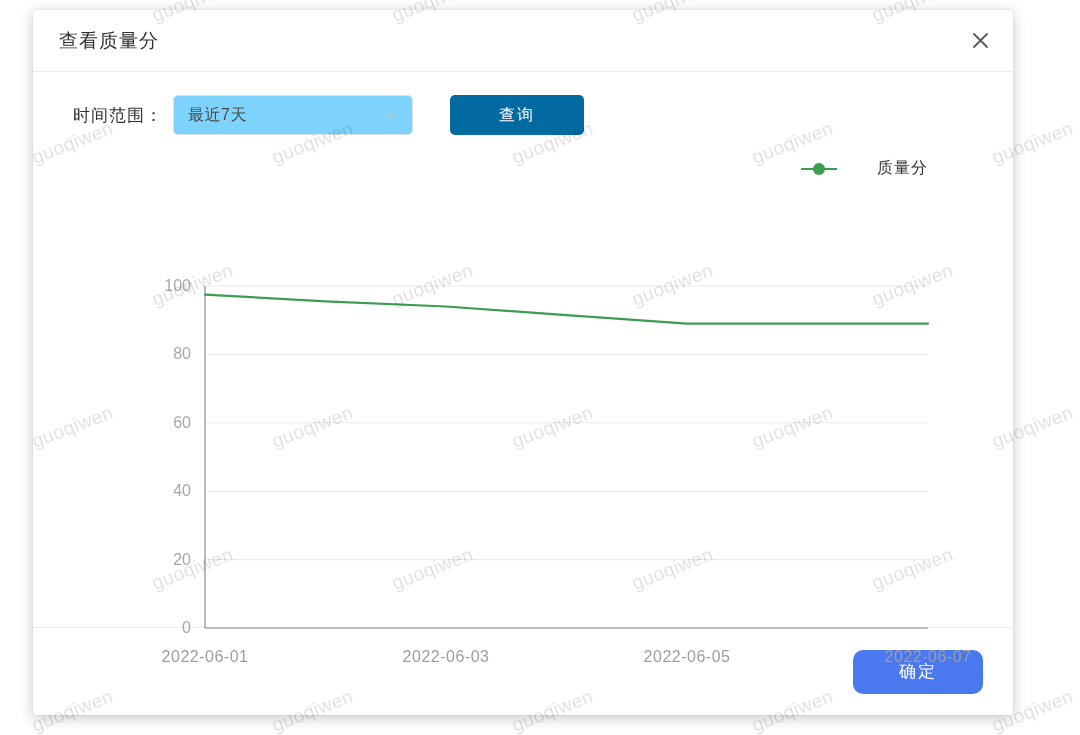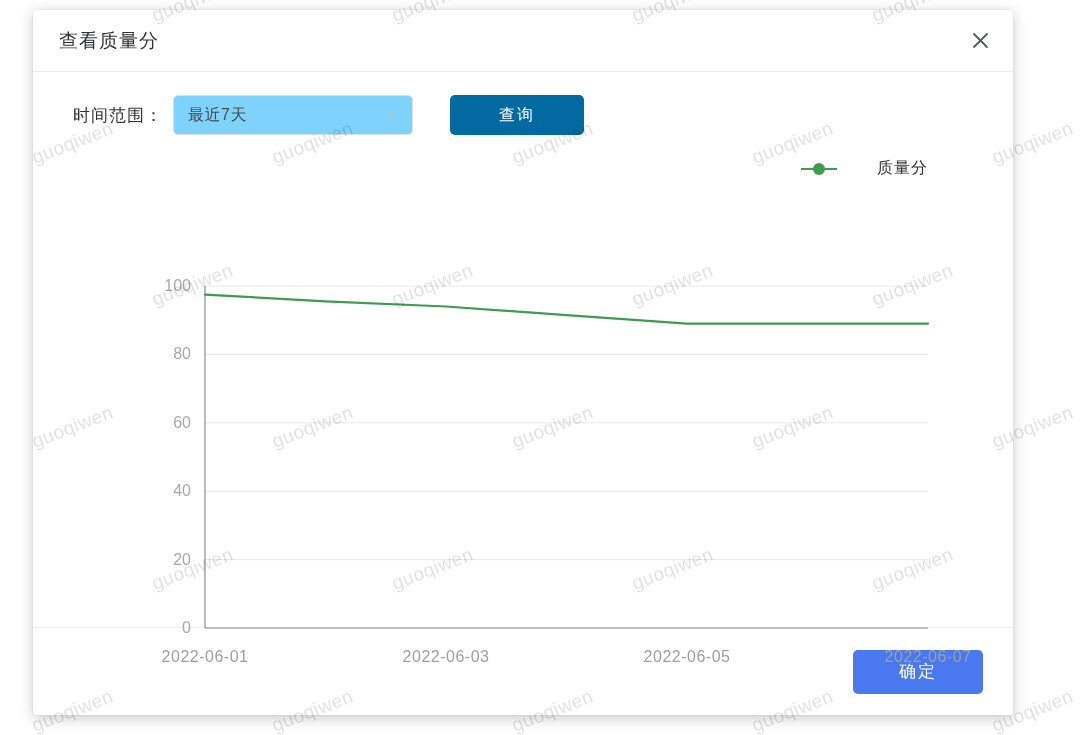--- a/index.html
+++ b/index.html
@@ -190,21 +190,21 @@
     align-items: center;
     justify-content: flex-end;
     padding-right: 30px;
     box-sizing: border-box;
   }
   .confirm-btn {
     width: 130px;
     height: 44px;
     background: #4a79ef;
     border: none;
-    border-radius: 5px;
+    border-radius: 10px;
     color: #ffffff;
     font-size: 17px;
     letter-spacing: 2px;
     cursor: pointer;
     font-family: "Liberation Sans", "DejaVu Sans", sans-serif;
   }
 
   .tick-label {
     font-family: "Liberation Sans", "DejaVu Sans", sans-serif;
     font-size: 16px;

